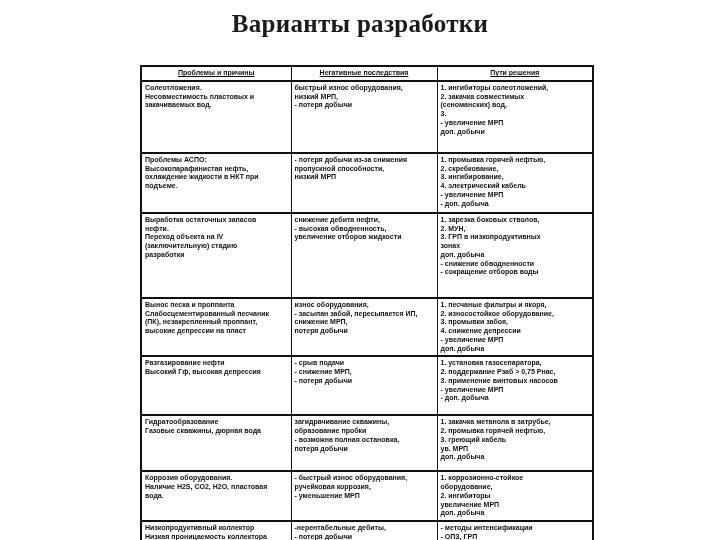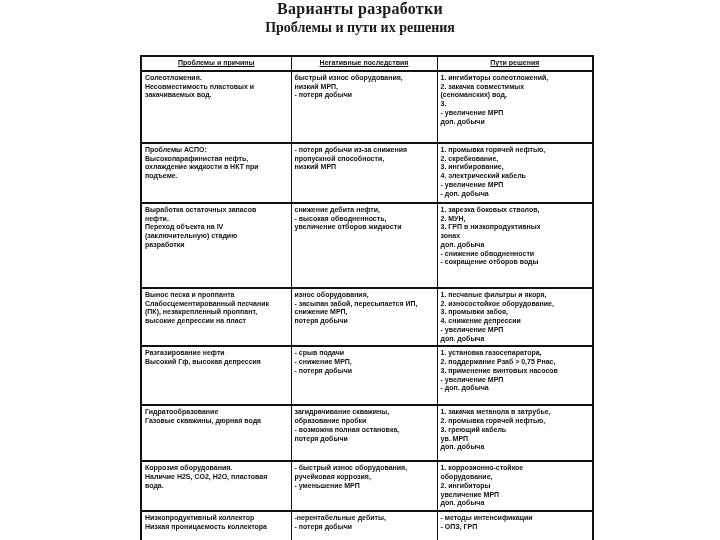--- a/index.html
+++ b/index.html
@@ -5,22 +5,23 @@
   * { margin: 0; padding: 0; box-sizing: border-box; }
   html, body { width: 720px; height: 540px; background: #ffffff; overflow: hidden; }
   .slide {
     position: relative;
     width: 720px; height: 540px;
     background: #ffffff;
     font-family: "Liberation Serif", serif;
     color: #1c1c1c;
   }
   .title {
+    margin-top: 10px;
     text-align: center;
-    font-size: 16px;
+    font-size: 25px;
     font-weight: bold;
     letter-spacing: 0.3px;
     color: #1a1a1a;
   }
   .subtitle {
     margin-top: 2px;
     text-align: center;
     font-size: 14px;
     font-weight: bold;
     color: #1a1a1a;
@@ -69,21 +70,20 @@
   tr.r5 td { height: 59px; }
   tr.r6 td { height: 56px; }
   tr.r7 td { height: 50px; }
   tr.r8 td { height: 40px; }
 </style>
 </head>
 <body>
 
 <div class="slide">
   <div class="title">Варианты разработки</div>
-  <div class="subtitle">Проблемы и пути их решения</div>
 
   <table class="problems">
     <colgroup>
       <col class="c1">
         <col class="c2">
         <col class="c3">
     </colgroup>
     <thead>
       <tr>
         <th>Проблемы и причины</th>

